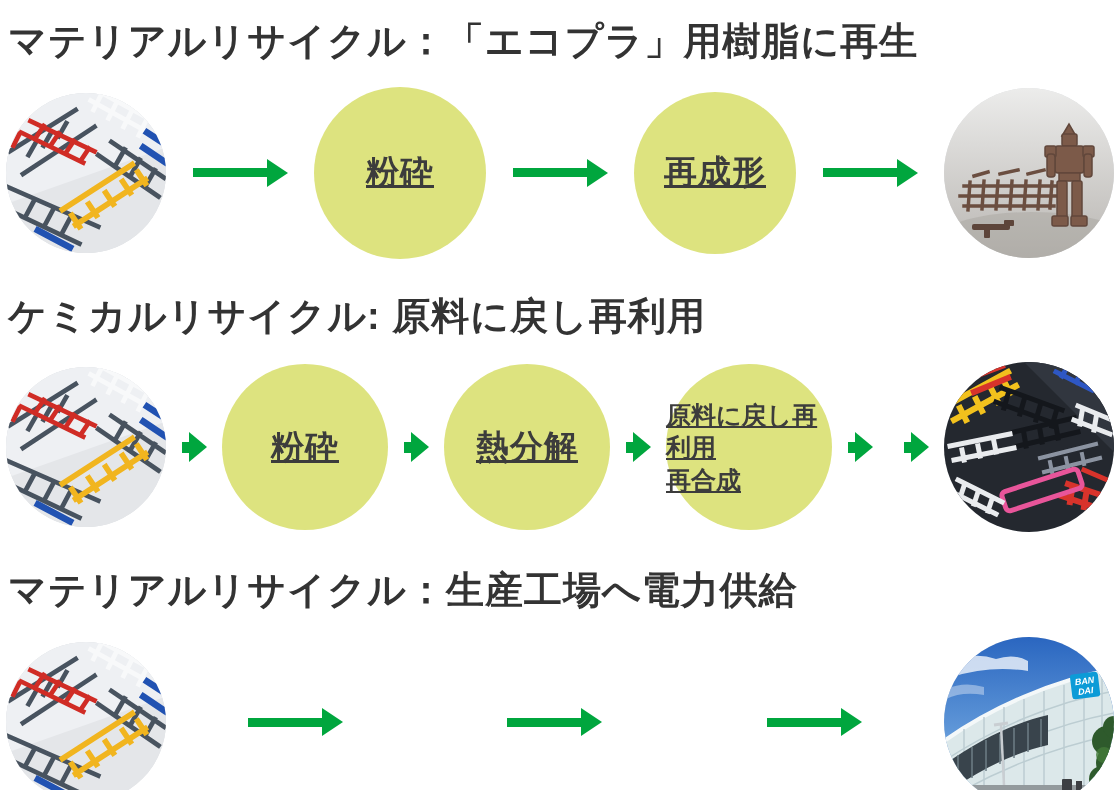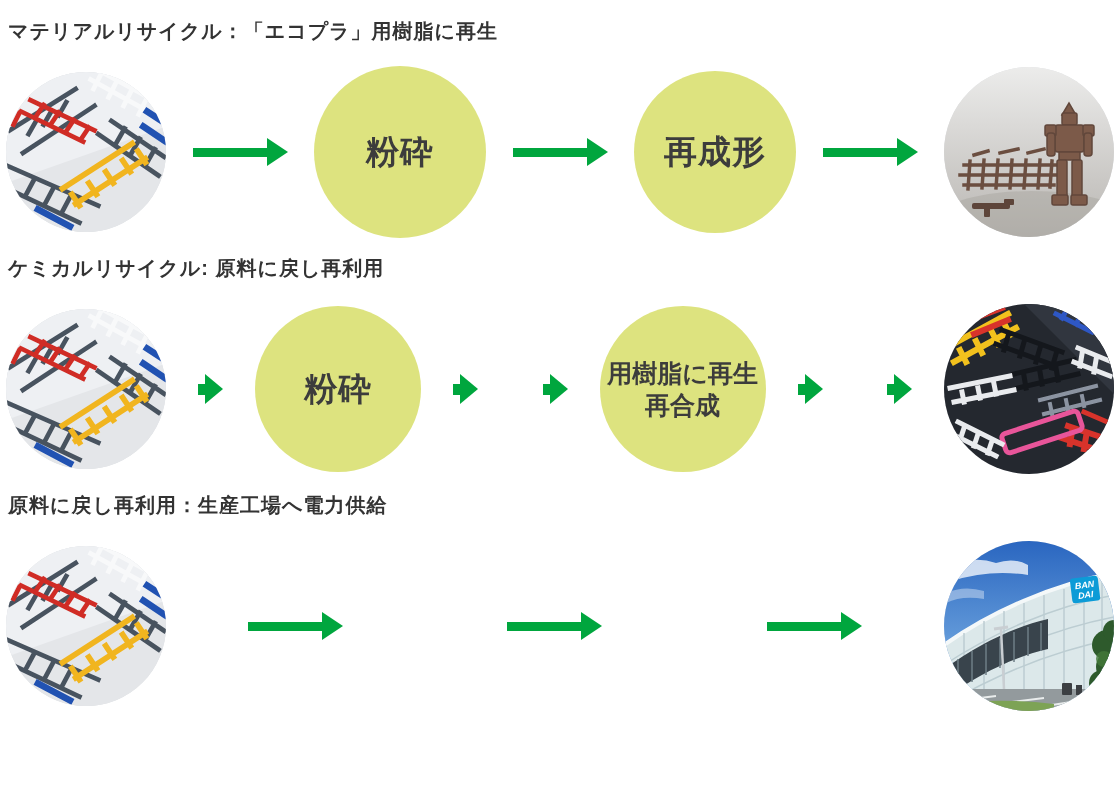--- a/index.html
+++ b/index.html
@@ -12,25 +12,25 @@
   *{box-sizing:border-box;}
   html,body{margin:0;padding:0;}
   body{
     width:1120px;height:790px;overflow:hidden;
     background:var(--background,#fff);
     font-family:"Liberation Sans","DejaVu Sans",sans-serif;
     color:var(--title-text,#333);
   }
   .section-title{
     margin:0 0 0 8px;
-    font-size:20px;line-height:1.15;font-weight:700;
+    font-size:38px;line-height:1.15;font-weight:700;
     letter-spacing:1px;color:var(--title-text,#333);
   }
   .mt-first{margin-top:20px;}
-  .mt-next{margin-top:18px;}
+  .mt-next{margin-top:35px;}
   .flow{
     margin-top:22px;height:174px;
     display:flex;align-items:center;
     padding:0 6px;
   }
   .photo{
     border-radius:50%;overflow:hidden;flex-shrink:0;
     background:#dcdee1;
   }
   .photo svg{display:block;width:100%;height:100%;}
@@ -39,21 +39,21 @@
   .circle{
     border-radius:50%;flex-shrink:0;
     background:var(--circle-fill,#dde37f);
     display:flex;align-items:center;justify-content:center;
   }
   .c-a{width:172px;height:172px;}
   .c-b{width:162px;height:162px;}
   .c-m{width:166px;height:166px;}
   .step-label{
     font-size:33px;font-weight:600;color:var(--step-text,#3c3c3c);
-    letter-spacing:1px;text-align:center;white-space:pre-line;
+    letter-spacing:1px;text-align:left;white-space:pre-line;text-decoration:underline;
   }
   .step-label.small{font-size:25px;line-height:1.3;letter-spacing:0;}
   .gap{
     flex:1;min-width:18px;
     display:flex;align-items:center;justify-content:center;
   }
   .arrow{display:flex;align-items:center;}
   .arrow .shaft{display:block;background:var(--arrow-green,#00a63e);}
   .arrow .head{
     display:block;width:0;height:0;
@@ -188,28 +188,31 @@
     </div>
     <div class="circle c-m">
       <span class="step-label">粉砕</span>
     </div>
     <div class="gap">
       <span class="arrow arrow-short">
           <i class="shaft"></i>
           <i class="head"></i>
         </span>
     </div>
-    <div class="gap">
-      <span class="arrow arrow-short">
-          <i class="shaft"></i>
-          <i class="head"></i>
-        </span>
-    </div>
     <div class="circle c-m">
-      <span class="step-label small">用樹脂に再生
+      <span class="step-label">熱分解</span>
+    </div>
+    <div class="gap">
+      <span class="arrow arrow-short">
+          <i class="shaft"></i>
+          <i class="head"></i>
+        </span>
+    </div>
+    <div class="circle c-m">
+      <span class="step-label small">原料に戻し再利用
 再合成</span>
     </div>
     <div class="gap">
       <span class="arrow arrow-short">
           <i class="shaft"></i>
           <i class="head"></i>
         </span>
     </div>
     <div class="gap">
       <span class="arrow arrow-short">
@@ -247,21 +250,21 @@
           <g stroke="#e9ebee" stroke-width="5">
               <path d="M14,118 L58,140 M8,130 L52,152 M20,124 L16,136 M34,130 L30,142 M48,137 L44,149"></path>
             </g>
         </g>
       </svg>
     </div>
   </div>
 </section>
 
 <section>
-  <h2 class="section-title mt-next">原料に戻し再利用：生産工場へ電力供給</h2>
+  <h2 class="section-title mt-next">マテリアルリサイクル：生産工場へ電力供給</h2>
   <div class="flow">
     <div class="photo p-l">
       <svg viewBox="0 0 170 170">
           <use href="#sprues-light"></use>
         </svg>
     </div>
     <div class="gap">
       <span class="arrow arrow-long">
           <i class="shaft"></i>
           <i class="head"></i>

